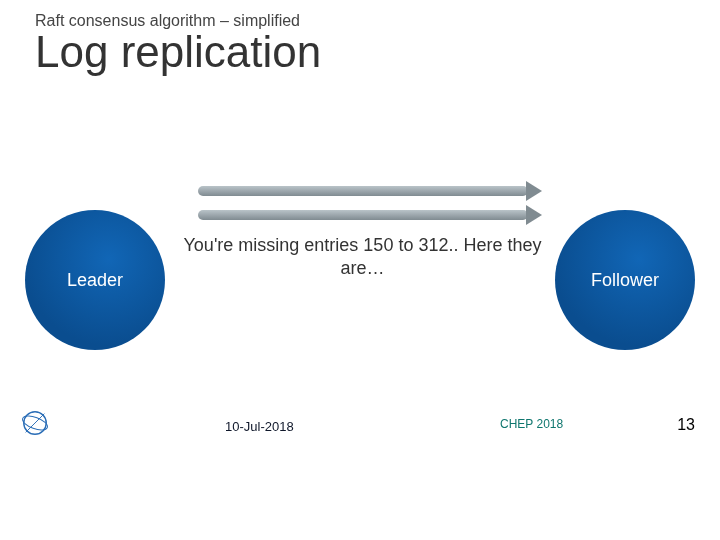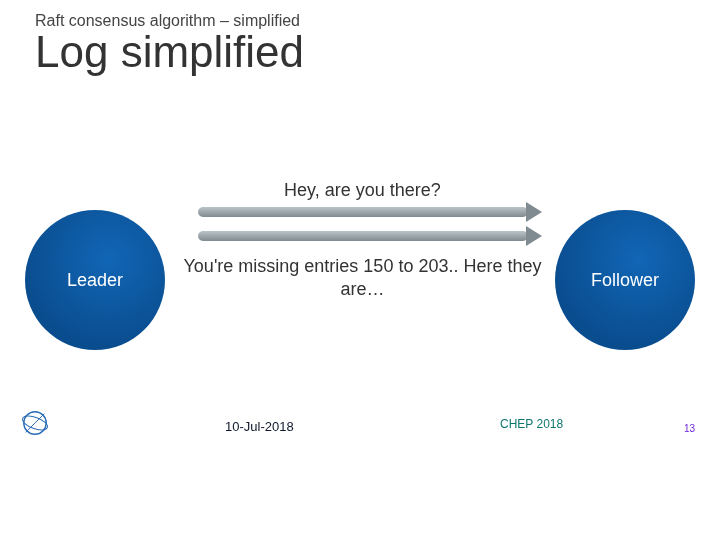--- a/index.html
+++ b/index.html
@@ -26,48 +26,47 @@
 
   .msg2-text{margin-top:8px}
   .msg3-text{margin-top:4px;line-height:1.25}
 
   
   .footer{position:absolute;left:0;right:0;bottom:10px;height:30px}
   .logo{position:absolute;left:20px;bottom:4px;width:30px;height:30px}
   .logo svg{width:30px;height:30px}
   .date{position:absolute;left:225px;bottom:8px;font-size:13px;color:#0f172a}
   .conf{position:absolute;left:500px;bottom:11px;font-size:12px;color:#0f766e}
-  .pgnum{position:absolute;right:25px;bottom:8px;font-size:10px;color:#6d28d9}
+  .pgnum{position:absolute;right:25px;bottom:8px;font-size:16px;color:#000000}
 </style>
 </head>
 <body>
 
 <div class="slide">
 
   <div class="overtitle">Raft consensus algorithm – simplified</div>
-  <div class="title">Log simplified</div>
+  <div class="title">Log replication</div>
 
   <div class="node leader">
     <span>Leader</span>
   </div>
   <div class="node follower">
     <span>Follower</span>
   </div>
 
   <div class="arrows">
 
     <div class="msg">
-      <div class="msg-text">Hey, are you there?</div>
       <div class="bar r"></div>
     </div>
 
 
     <div class="msg">
       <div class="bar r"></div>
-      <div class="msg-text msg3-text">You're missing entries 150 to 203.. Here they are…</div>
+      <div class="msg-text msg3-text">You're missing entries 150 to 312.. Here they are…</div>
     </div>
 
   </div>
 
   <div class="footer">
     <div class="logo">
       <svg viewBox="0 0 32 32">
         <circle cx="16" cy="16" r="12" fill="none" stroke="#2a6db6" stroke-width="1.5"></circle>
         <ellipse cx="16" cy="16" rx="14" ry="6" fill="none" stroke="#2a6db6" stroke-width="1" transform="rotate(20 16 16)"></ellipse>
         <line x1="6" y1="26" x2="26" y2="6" stroke="#2a6db6" stroke-width="1"></line>

